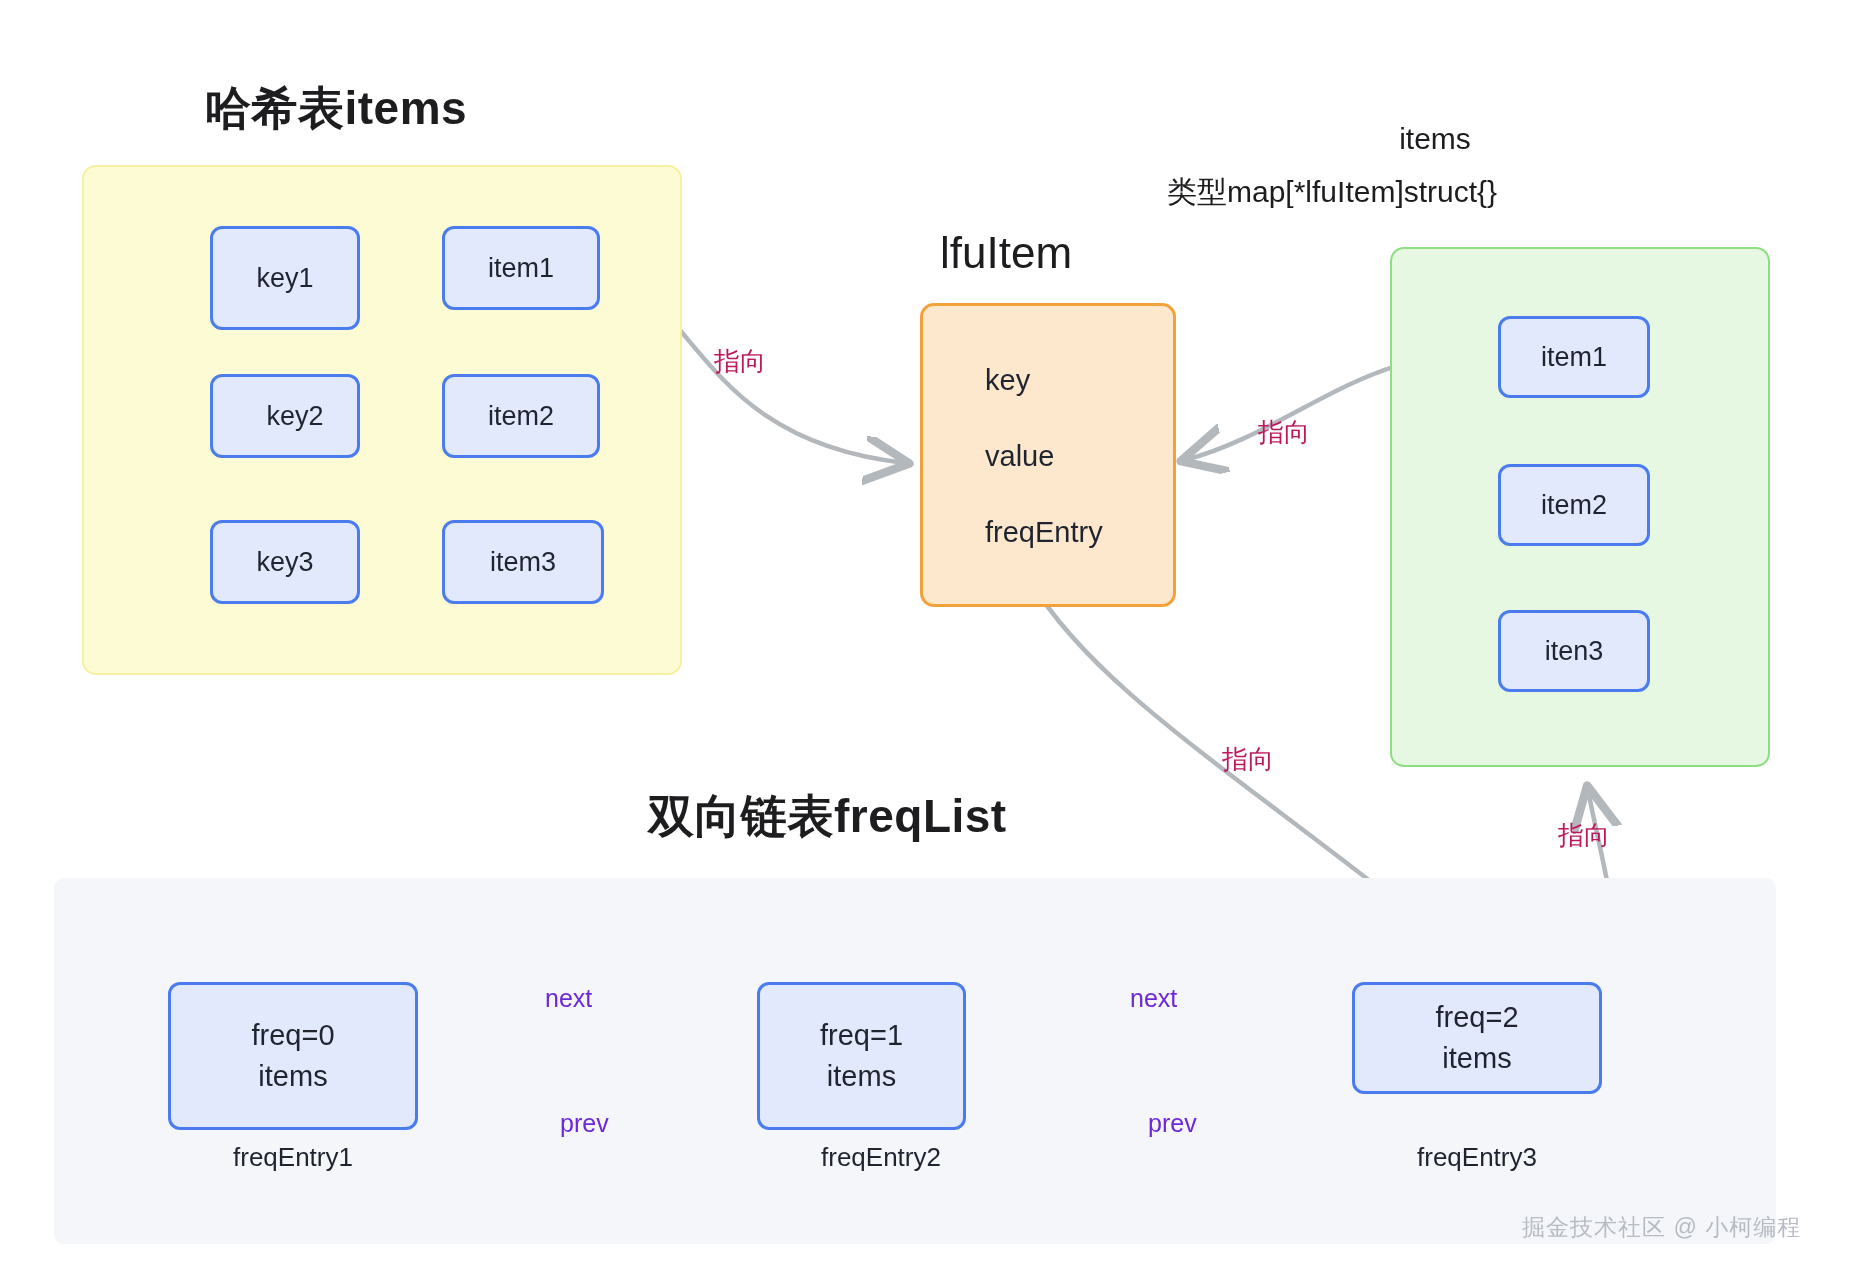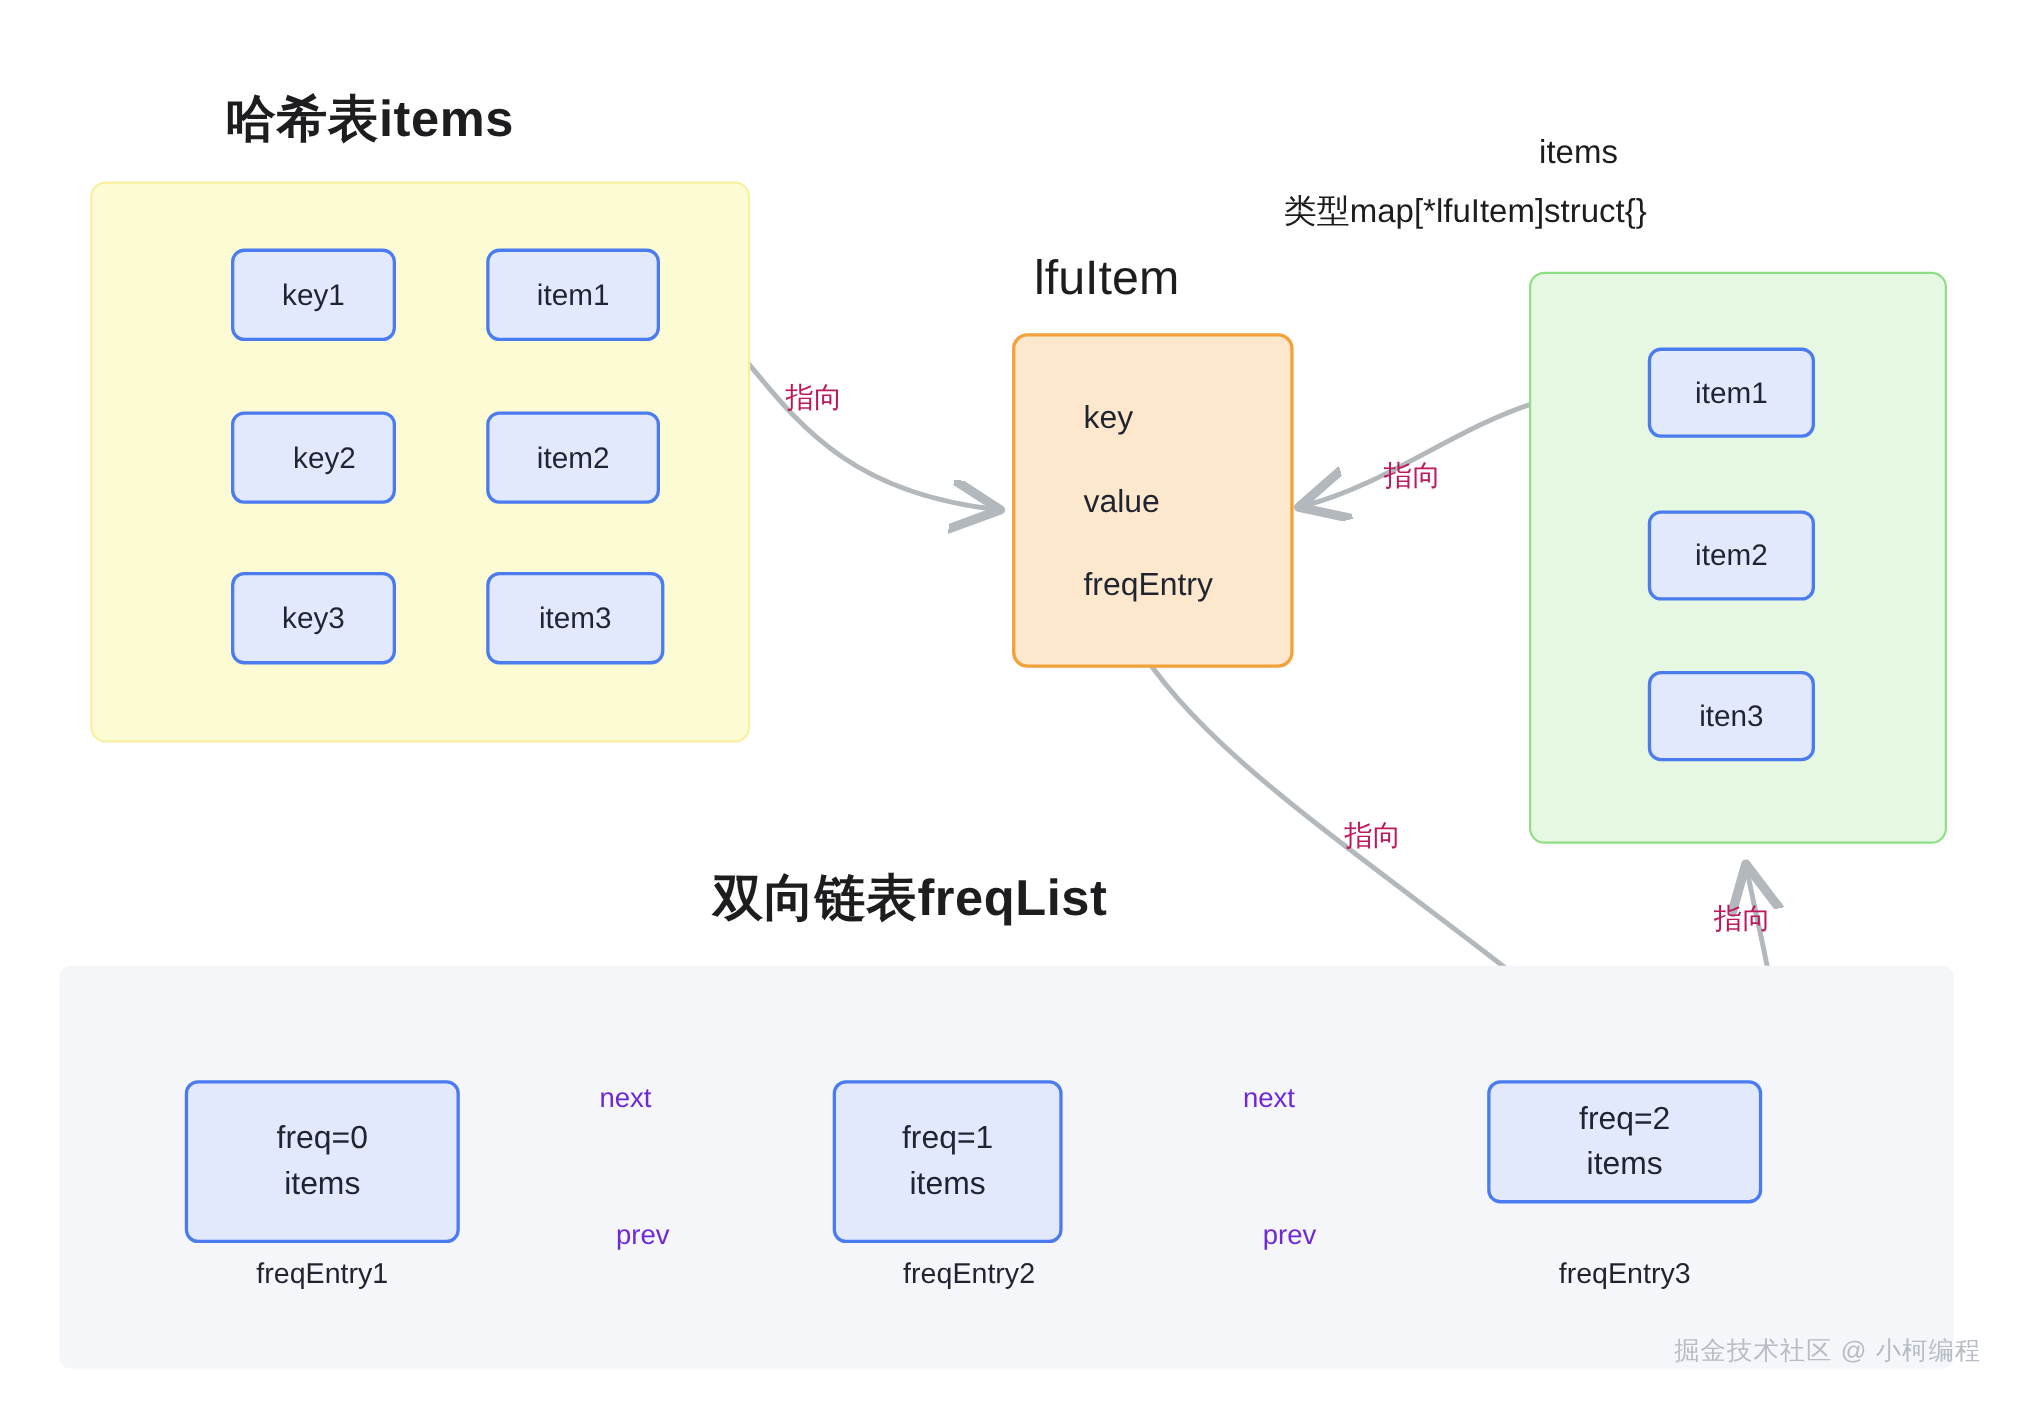--- a/index.html
+++ b/index.html
@@ -148,21 +148,21 @@
     <g stroke="#b3b8bd" stroke-width="4" fill="none" marker-end="url(#ah)">
       <path d="M530,1125 L418,1125"></path>
       <path d="M1115,1125 L1003,1125"></path>
     </g>
   </svg>
 
   <div class="abs sec-title" style="left:205px; top:58px;margin-top:20px;">哈希表items</div>
 
   <div class="abs panel panel-yellow" style="left:82px; top:165px; width:600px; height:510px;"></div>
 
-  <div class="abs node" style="left:210px; top:226px; width:150px; height:84px;">
+  <div class="abs node" style="left:210px; top:226px; width:150px; height:104px;">
     <span>key1</span>
   </div>
   <div class="abs node" style="left:442px; top:226px; width:158px; height:84px;">
     <span>item1</span>
   </div>
 
   <div class="abs node" style="left:210px; top:374px; width:150px; height:84px;padding-left:20px;">
     <span>key2</span>
   </div>
   <div class="abs node" style="left:442px; top:374px; width:158px; height:84px;">

